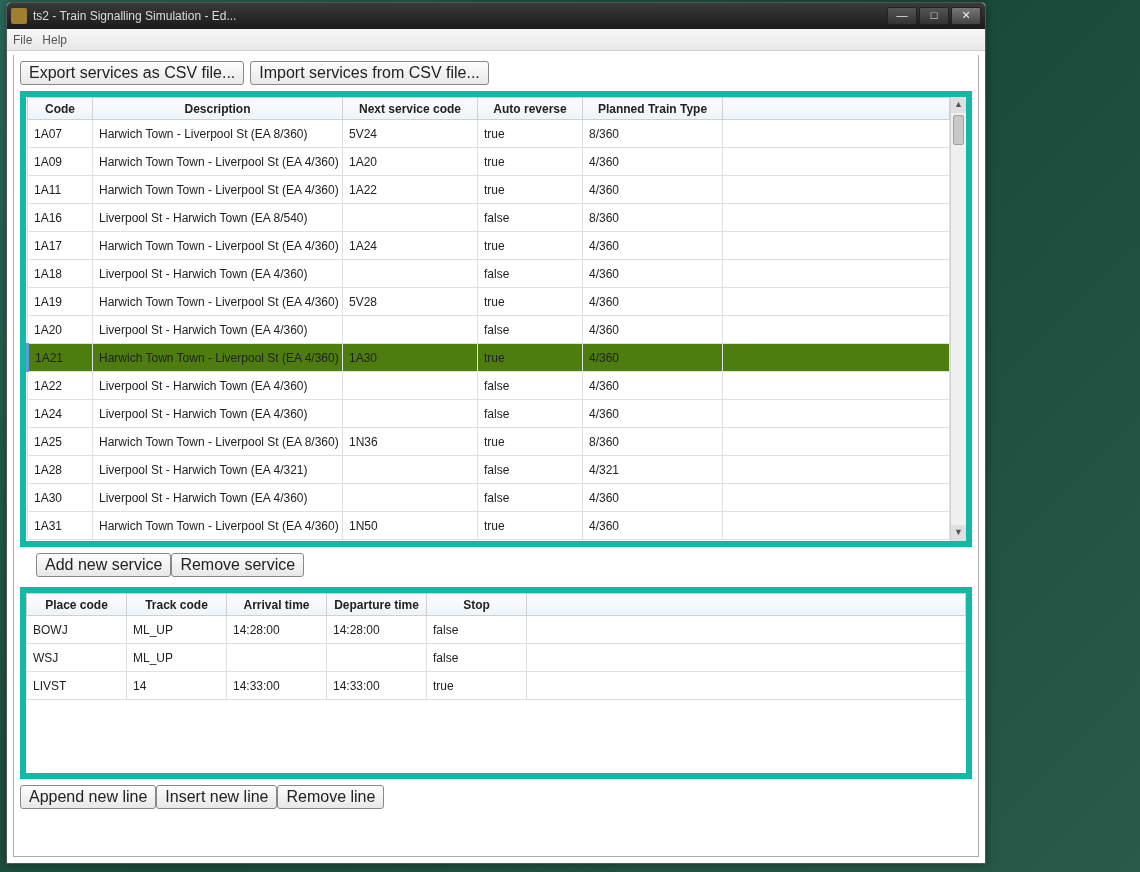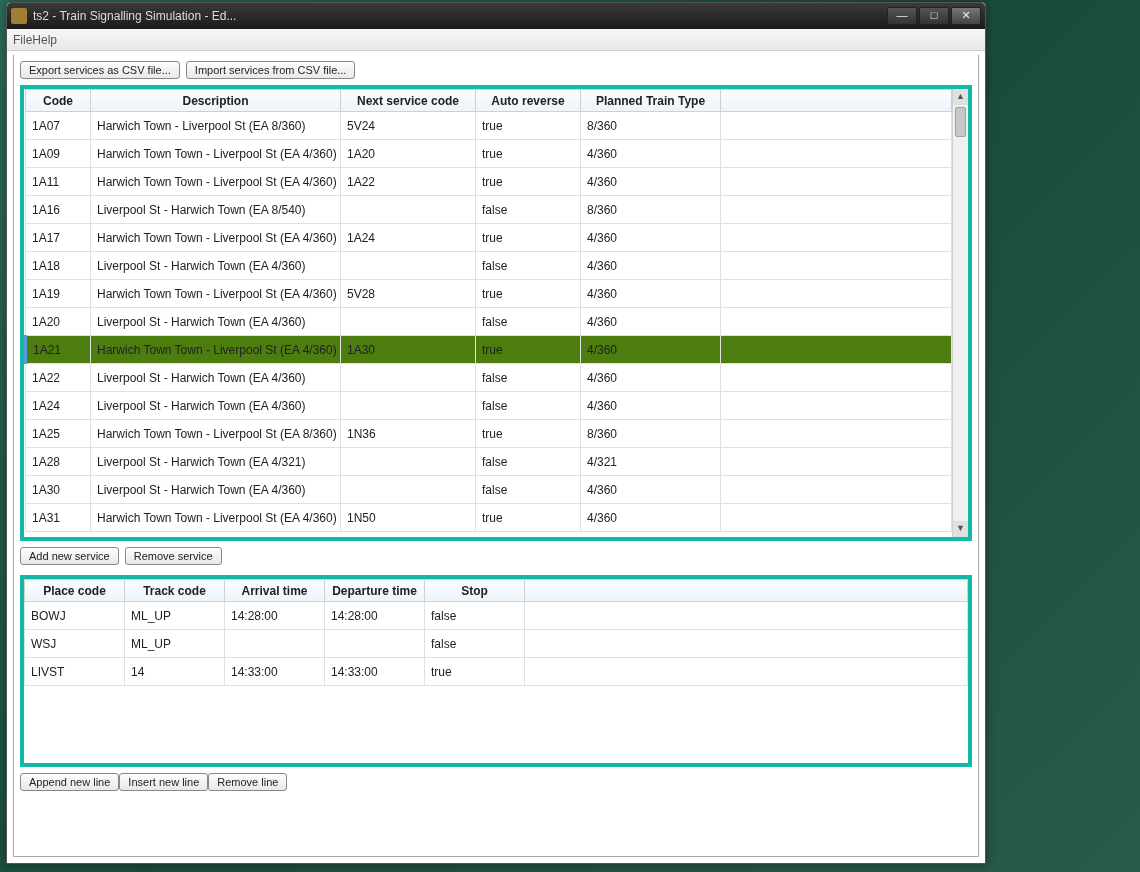--- a/index.html
+++ b/index.html
@@ -60,21 +60,21 @@
     cursor: default;
   }
   .titlebar .win-btn.close { background: linear-gradient(#777,#444); }
   .menubar {
     height: 22px;
     background: linear-gradient(#f7f7f7,#e8e8e8);
     border-bottom: 1px solid #d0d0d0;
     display: flex;
     align-items: center;
     padding: 0 6px;
-    gap: 0;
+    gap: 10px;
     color: #555;
   }
   .menubar span { cursor: default; }
   .content {
     flex: 1;
     padding: 4px 6px 6px 6px;
     display: flex;
     flex-direction: column;
     min-height: 0;
   }
@@ -109,28 +109,28 @@
     padding: 6px;
     display: flex;
     flex-direction: column;
     min-height: 0;
   }
   .btn {
     border: 1px solid #888;
     background: linear-gradient(#fdfdfd,#e8e8e8);
     padding: 2px 8px;
     border-radius: 3px;
-    font-size: 11px;
+    font-size: 16px;
     color: #222;
     cursor: default;
     display: inline-block;
   }
   .btn-row { display: flex; gap: 6px; margin-bottom: 6px; flex-shrink:0;}
   .table-wrap {
-    border: 4px solid #14b8a6;
+    border: 6px solid #14b8a6;
     position: relative;
     overflow: hidden;
     background: #fff;
   }
   .services-wrap { height: 456px; flex-shrink: 0; }
   .detail-wrap { height: 192px; flex-shrink:0; margin-top:4px;}
   table {
     border-collapse: collapse;
     width: 100%;
     table-layout: fixed;
@@ -173,21 +173,21 @@
   }
   .scrollbar .thumb {
     position:absolute;
     left:2px; right:2px;
     top:18px; height:30px;
     background: #c8c8c8;
     border:1px solid #a0a0a0;
     border-radius:2px;
   }
   .scrollbar .arrow.down{position:absolute;bottom:0;left:0;right:0;}
-  .mid-btn-row { display:flex; gap:6px; margin: 6px 0; flex-shrink:0;text-align:center;}
+  .mid-btn-row { display:flex; margin: 6px 16px; flex-shrink:0;text-align:center;}
   .bot-btn-row { display:flex; gap:0; margin-top: 6px; flex-shrink:0;}
   .services-inner { position:absolute; left:0; right:16px; top:0; bottom:0; overflow:hidden;}
 </style>
 </head>
 <body>
 
 <div class="desktop">
   <div class="window">
     <div class="titlebar">
       <span class="appicon"></span>

